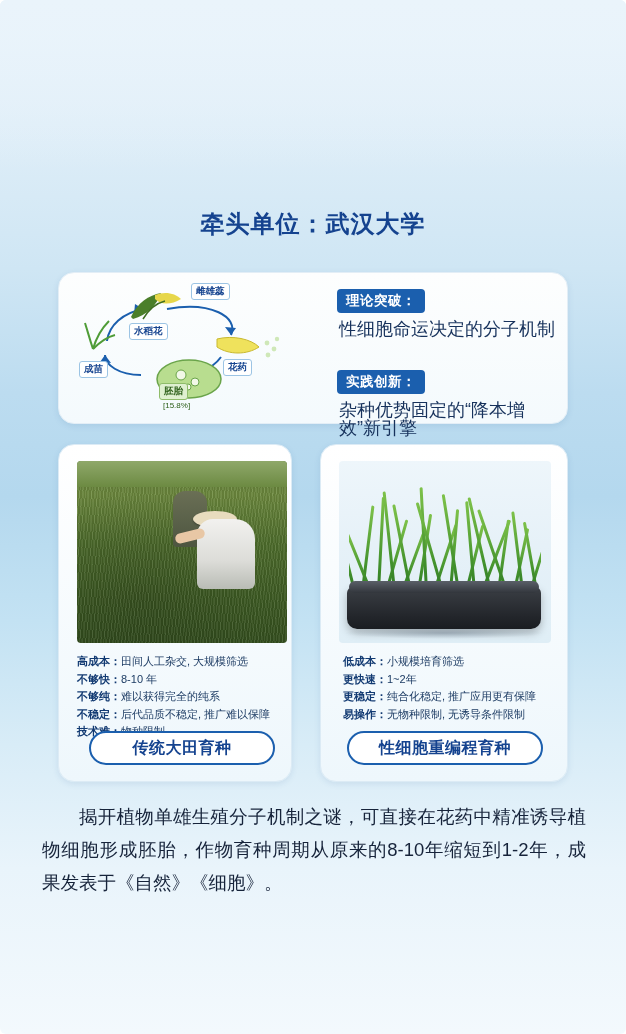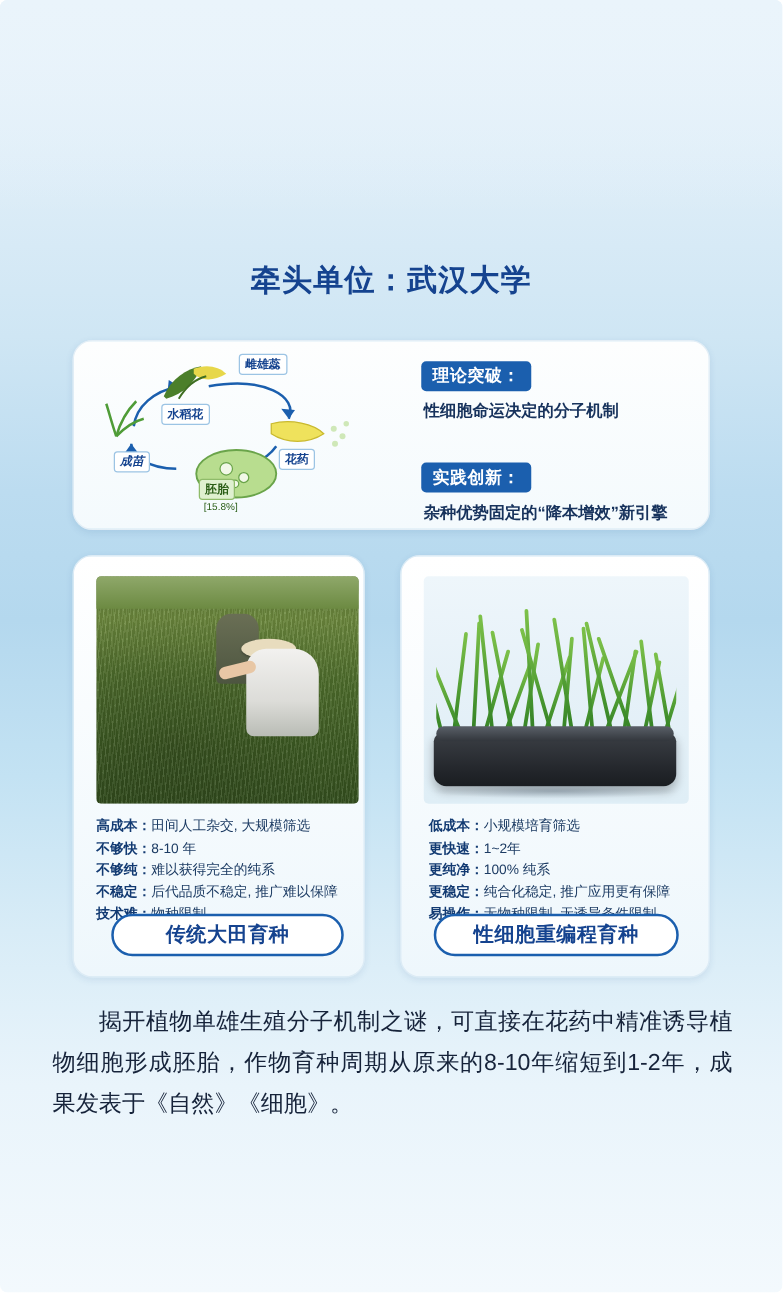--- a/index.html
+++ b/index.html
@@ -89,25 +89,24 @@
     display: inline-block;
     background: #1b5fae;
     color: #fff;
     font-size: 13.5px;
     font-weight: bold;
     padding: 3px 9px;
     border-radius: 4px;
     letter-spacing: 0.5px;
   }
   .tag-text {
-    font-size: 13px;
+    font-size: 18px;
     color: #17325c;
     margin: 7px 0 0 2px;
     line-height: 18px;
-    font-weight: bold;
   }
   .block2 { margin-top: 32px; }
 
   
   .card-left {
     left: 58px; top: 444px; width: 234px; height: 338px;
     background: linear-gradient(180deg,#ffffff 0%, #eef7fc 100%);
     border: 1px solid #dcebf5;
   }
   .card-right {
@@ -278,21 +277,21 @@
           <circle cx="124" cy="99" r="4" fill="#f2f8e8" stroke="#6aa44a" stroke-width="1"></circle>
           <circle cx="117" cy="104" r="3" fill="#f2f8e8" stroke="#6aa44a" stroke-width="1"></circle>
         </g>
       </svg>
 
       <div class="dlabel boxed" style="left:120px; top:0px;">雌雄蕊</div>
       <div class="dlabel boxed" style="left:58px; top:40px;">水稻花</div>
       <div class="dlabel boxed" style="left:152px; top:76px;">花药</div>
       <div class="dlabel boxed green" style="left:88px; top:100px;">胚胎</div>
       <div class="dlabel small" style="left:92px; top:118px; color:#2a5d16;">[15.8%]</div>
-      <div class="dlabel boxed" style="left:20px; top:78px;font-style:italic;">成苗</div>
+      <div class="dlabel boxed" style="left:8px; top:78px;">成苗</div>
     </div>
 
     <div class="top-right">
       <div>
         <span class="tag">理论突破：</span>
         <div class="tag-text">性细胞命运决定的分子机制</div>
       </div>
       <div class="block2">
         <span class="tag">实践创新：</span>
         <div class="tag-text">杂种优势固定的“降本增效”新引擎</div>
@@ -347,21 +346,20 @@
         <div class="blade" style="left:186px; height:70px; transform:rotate(-10deg);"></div>
       </div>
       <div class="tray-shadow"></div>
       <div class="tray-base">
         <div class="tray-lip"></div>
       </div>
     </div>
     <div class="bullets">
       <div class="bullet"><b>低成本：</b><span>小规模培育筛选</span></div>
       <div class="bullet"><b>更快速：</b><span>1~2年</span></div>
-      <div class="bullet"><b>更纯净：</b><span>100% 纯系</span></div>
       <div class="bullet"><b>更稳定：</b><span>纯合化稳定, 推广应用更有保障</span></div>
       <div class="bullet"><b>易操作：</b><span>无物种限制, 无诱导条件限制</span></div>
     </div>
     <div class="pill">性细胞重编程育种</div>
   </div>
 
   <div class="footer">揭开植物单雄生殖分子机制之谜，可直接在花药中精准诱导植物细胞形成胚胎，作物育种周期从原来的8-10年缩短到1-2年，成果发表于《自然》《细胞》。</div>
 
 </div>
 

